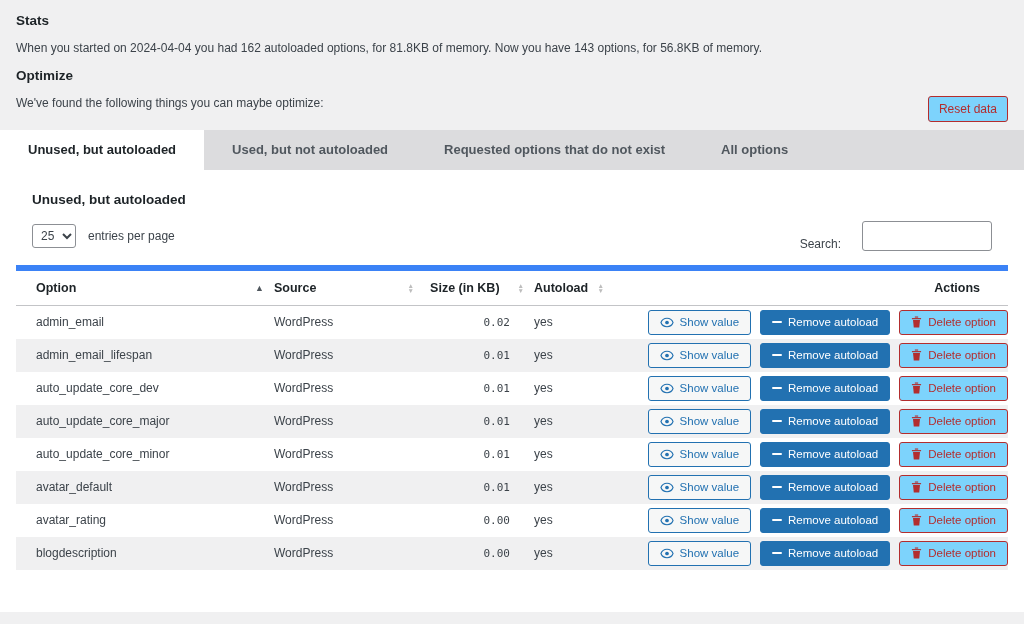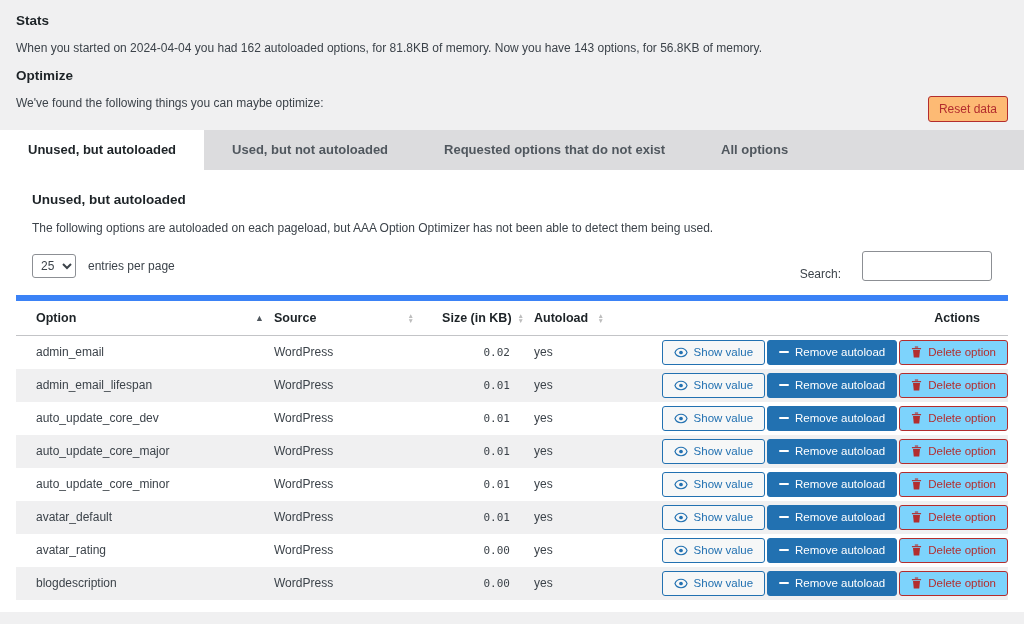--- a/index.html
+++ b/index.html
@@ -12,21 +12,21 @@
   }
 
   
   .top { padding: 13px 16px 0 16px; }
   .page-title { font-size: 17px; font-weight: 600; color: #1d2327; margin-bottom: 17px; }
   .sec-heading { font-size: 13.5px; font-weight: 700; color: #1d2327; margin-bottom: 13px; }
   .body-text { font-size: 12px; color: #3c434a; margin-bottom: 13px; }
   .optimize-row { display: flex; justify-content: space-between; align-items: center; margin-bottom: 8px; }
   .optimize-row .body-text { margin-bottom: 12px; }
   .reset-btn {
-    background: #fdba74; border: 1px solid #b32d2e; color: #b32d2e;
+    background: #7dd3fc; border: 1px solid #b32d2e; color: #b32d2e;
     border-radius: 3px; font-size: 12px; padding: 5px 10px; cursor: pointer;
     font-family: inherit; white-space: nowrap;
   }
 
   
   .tabs { display: flex; background: #dcdcde; }
   .tab {
     padding: 0 28px; line-height: 40px; font-size: 13px; font-weight: 600;
     color: #50575e; cursor: pointer; white-space: nowrap;
   }
@@ -57,31 +57,31 @@
     grid-template-columns: 258px 150px 110px 80px 1fr;
     align-items: center;
   }
   .thead {
     border-top: 6px solid #3b82f6;
     border-bottom: 1px solid #c3c4c7;
     font-weight: 700; color: #1d2327;
   }
   .th { display: flex; align-items: center; justify-content: space-between; padding: 10px 10px 10px 0; cursor: pointer; }
   .th.col-option { padding-left: 20px; }
-  .th.col-size { justify-content: flex-end; gap: 6px; }
+  .th.col-size { justify-content: flex-end; gap: 18px; }
   .th.col-actions { justify-content: flex-end; padding-right: 28px; cursor: default; }
   .sort-asc-glyph { font-size: 9px; color: #50575e; }
   .sort-stack { display: flex; flex-direction: column; font-size: 6.5px; line-height: 5.5px; color: #bdbdbd; }
 
   .td { padding: 8px 10px 8px 0; font-size: 12px; color: #3c434a; }
   .td.col-option { padding-left: 20px; }
   .td.col-size { text-align: right; padding-right: 24px; font-family: "DejaVu Sans Mono", monospace; font-size: 11px; }
   .tbody .tr:nth-child(even) { background: #f0f0f1; }
 
-  .actions-cell { display: flex; justify-content: flex-end; align-items: flex-end; gap: 2px; padding: 4px 0; }
+  .actions-cell { display: flex; justify-content: flex-end; align-items: flex-end; gap: 9px; padding: 4px 0; }
   .btn {
     display: inline-flex; align-items: center; gap: 6px;
     font-family: inherit; font-size: 11.5px; border-radius: 3px;
     padding: 4px 11px; cursor: pointer; white-space: nowrap; line-height: 1.3;
   }
   .btn .ic { display: inline-flex; align-items: center; }
   .btn-show { background: #f6f7f7; border: 1px solid #2271b1; color: #2271b1; }
   .btn-remove { background: #2271b1; border: 1px solid #2271b1; color: #ffffff; }
   .btn-delete { background: #7dd3fc; border: 1px solid #b32d2e; color: #b32d2e; }
 </style>
@@ -103,21 +103,20 @@
 <div class="tabs">
   <div class="tab active">Unused, but autoloaded</div>
   <div class="tab">Used, but not autoloaded</div>
   <div class="tab">Requested options that do not exist</div>
   <div class="tab">All options</div>
 </div>
 
 <div class="panel">
   <div class="panel-inner">
     <h2 class="panel-heading">Unused, but autoloaded</h2>
-    <p class="panel-desc">The following options are autoloaded on each pageload, but AAA Option Optimizer has not been able to detect them being used.</p>
 
     <div class="controls">
       <div class="controls-left">
         <select class="entries-select">
           <option>25</option>
         </select>
         <span>entries per page</span>
       </div>
       <div class="search-wrap">
         <label>Search:</label>

